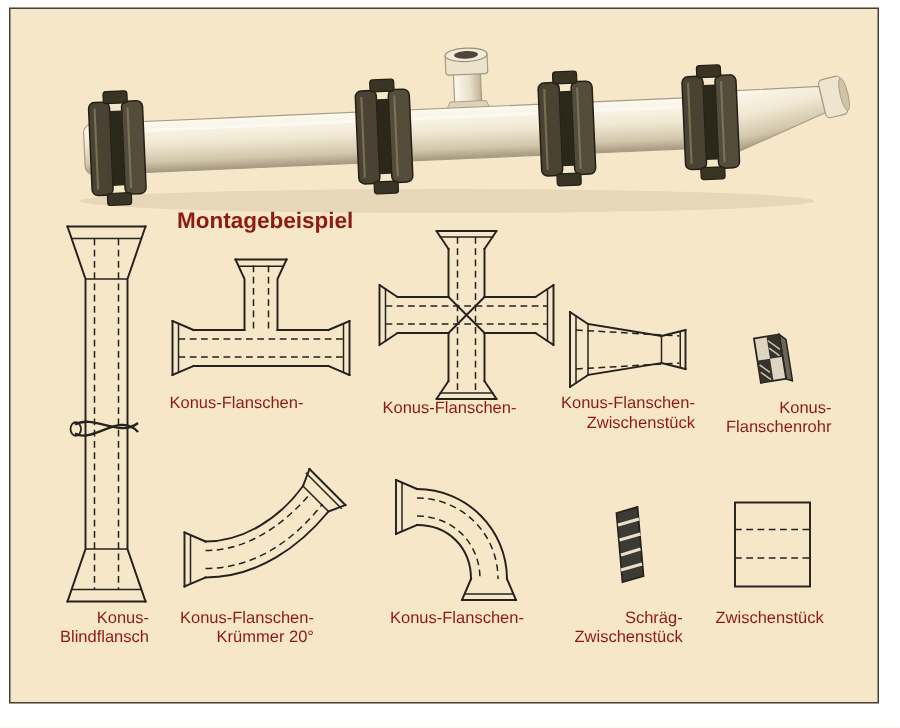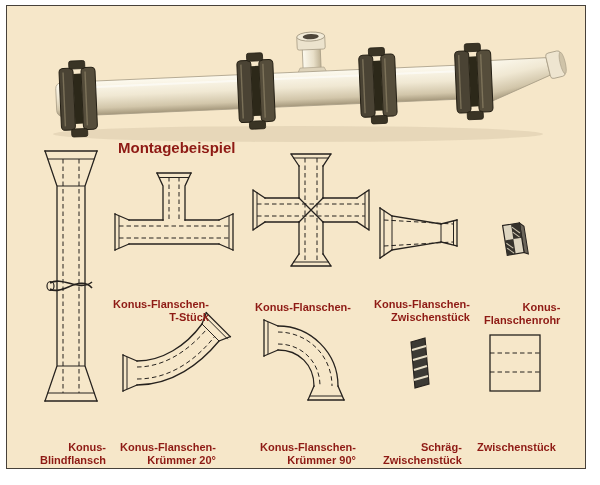--- a/index.html
+++ b/index.html
@@ -3,22 +3,22 @@
 <meta charset="utf-8">
 <style>
   :root{ --bg:#f6e7c9; --label:#8e1a14; --line:#26221e; }
   html,body{ margin:0; padding:0; background:#ffffff; }
   .stage{ position:relative; width:600px; height:485px; background:#ffffff;
           font-family:"Liberation Sans", sans-serif; overflow:hidden;text-align:right; }
   .panel{ position:absolute; left:6px; top:5px; width:580px; height:464px;
           background:var(--bg); border:1px solid #47413a; box-sizing:border-box; }
   .heading{ position:absolute; left:118px; top:139px; font-size:15px; font-weight:bold;
             color:var(--label); }
-  .part-label{ position:absolute; font-size:11px; line-height:13px; font-weight:bold;
-               color:var(--label); white-space:nowrap;margin-top:35px; }
+  .part-label{ position:absolute; font-size:11px; line-height:13px; font-weight:normal;
+               color:var(--label); white-space:nowrap; }
   svg.part, svg.photo{ position:absolute; }
   .stroke{ stroke:var(--line); stroke-width:1.3; fill:none; stroke-linecap:square; }
   .thin{ stroke:var(--line); stroke-width:1; fill:none; }
   .dash{ stroke:var(--line); stroke-width:1; fill:none; stroke-dasharray:4.5 3; }
 </style>
 </head>
 <body>
 
 <div class="stage">
   <div class="panel"></div>
@@ -191,21 +191,20 @@
   </svg>
 
   <svg class="part" style="left:489px; top:334px" width="52" height="58" viewBox="0 0 52 58">
     <rect x="1" y="1" width="50" height="56" class="stroke"></rect>
     <path class="dash" d="M1,19 H51"></path>
     <path class="dash" d="M1,38 H51"></path>
   </svg>
 
   <div class="part-label" style="left:113px; top:263px">
     <div>Konus-Flanschen-</div>
-    <div>T-Stück</div>
   </div>
 
   <div class="part-label" style="left:255px; top:266px">
     <div>Konus-Flanschen-</div>
   </div>
 
   <div class="part-label" style="left:374px; top:263px">
     <div>Konus-Flanschen-</div>
     <div>Zwischenstück</div>
   </div>
@@ -220,21 +219,20 @@
     <div>Blindflansch</div>
   </div>
 
   <div class="part-label" style="left:120px; top:406px">
     <div>Konus-Flanschen-</div>
     <div>Krümmer 20°</div>
   </div>
 
   <div class="part-label" style="left:260px; top:406px">
     <div>Konus-Flanschen-</div>
-    <div>Krümmer 90°</div>
   </div>
 
   <div class="part-label" style="left:383px; top:406px">
     <div>Schräg-</div>
     <div>Zwischenstück</div>
   </div>
 
   <div class="part-label" style="left:477px; top:406px">
     <div>Zwischenstück</div>
   </div>

